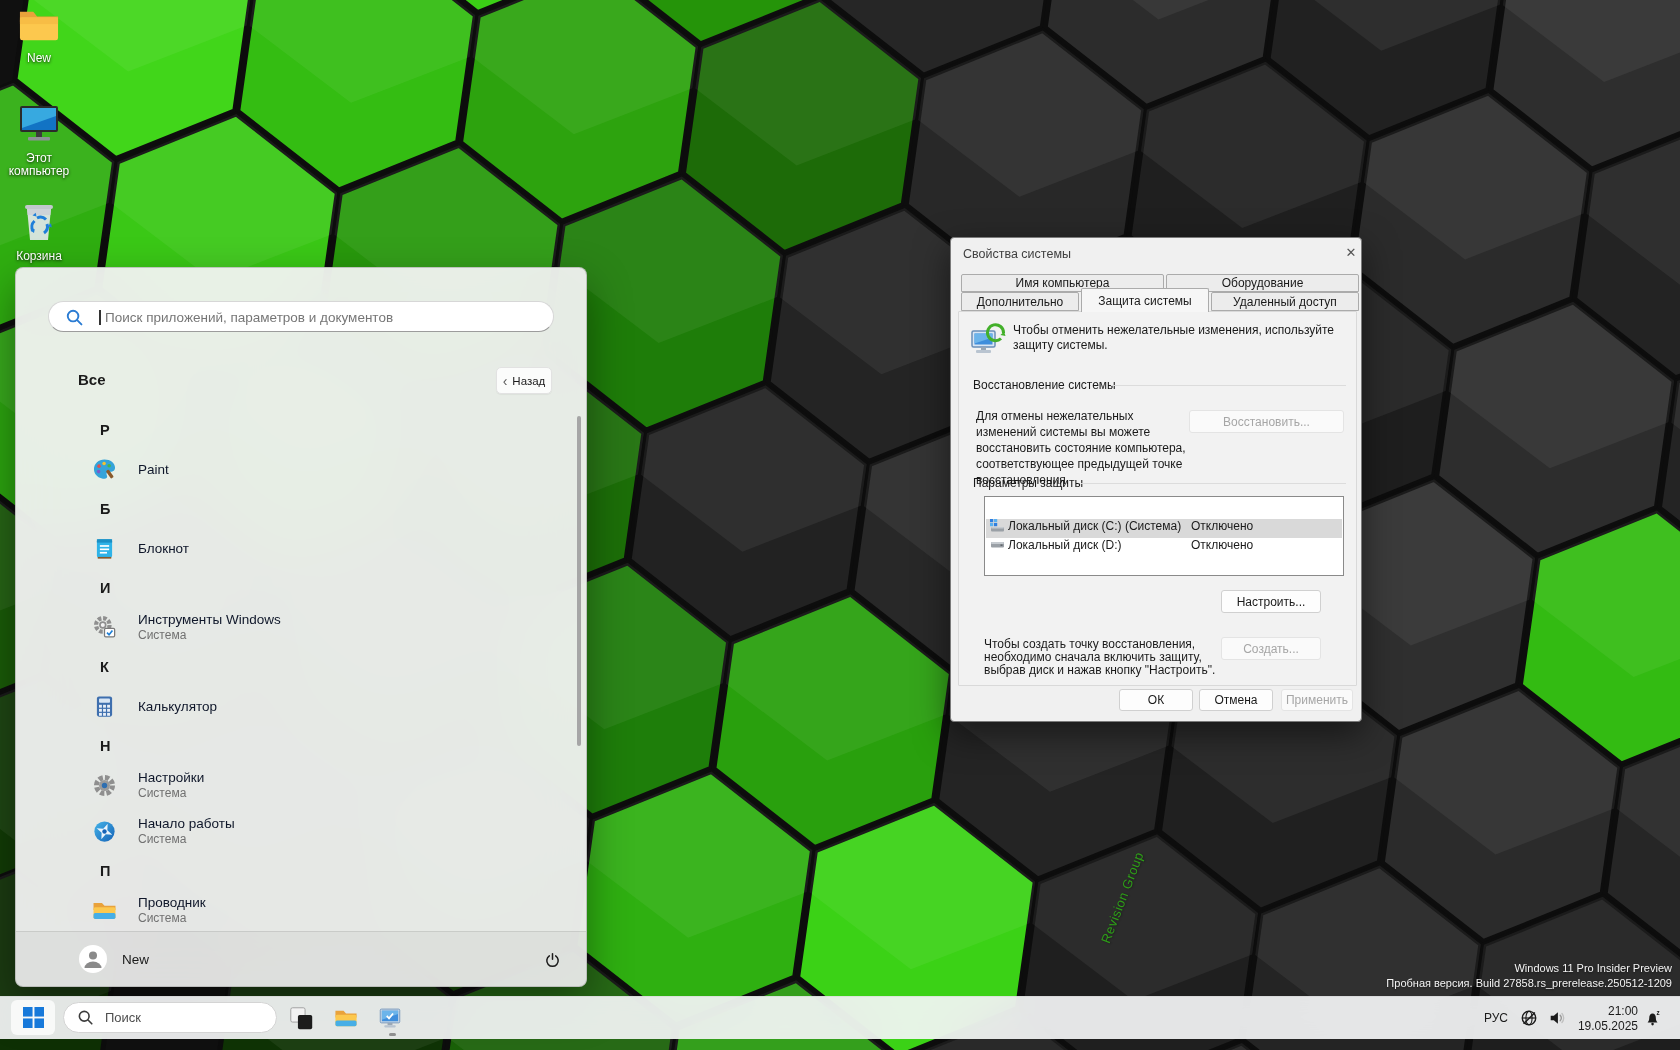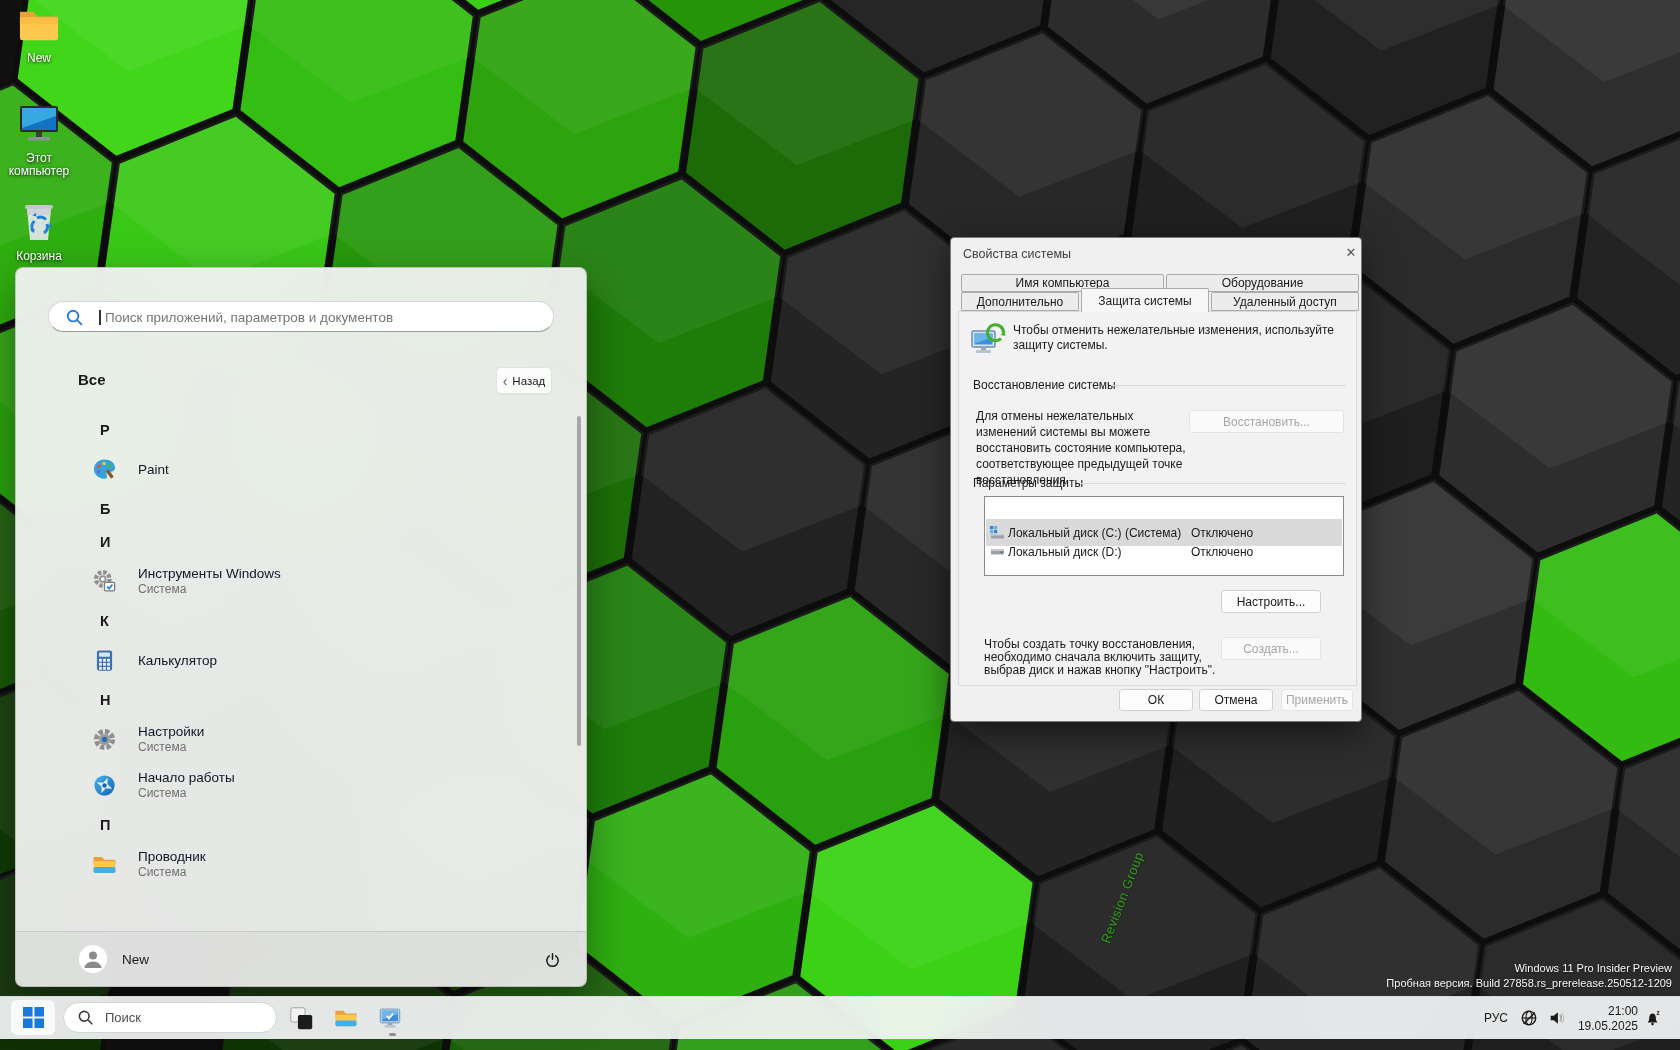--- a/index.html
+++ b/index.html
@@ -59,21 +59,21 @@
   .grp-line{position:absolute;height:1px;background:#dcdcdc}
   #dlg-restore-text{left:25px;top:170px;width:218px;line-height:16px}
   .btn{position:absolute;box-sizing:border-box;background:#fdfdfd;border:1px solid #d0d0d0;border-radius:3px;
       font-size:12px;color:#1a1a1a;display:flex;align-items:center;justify-content:center;font-family:inherit}
   .btn.disabled{background:#fafafa;border-color:#e4e4e4;color:#a6a6a6}
   #dlg-list{left:33px;top:258px;width:360px;height:80px;background:#fff;border:1px solid #8a8a8a;box-sizing:border-box}
   .lv-head{position:absolute;left:0;top:0;width:100%;height:20px;border-bottom:1px solid #ededed;font-size:12px;color:#1a1a1a}
   .lv-col1{position:absolute;left:7px;top:3px}
   .lv-col2{position:absolute;left:207px;top:3px}
   .lv-vline{position:absolute;left:202px;top:2px;width:1px;height:16px;background:#e2e2e2}
-  .lv-row{position:absolute;left:1px;width:356px;height:27px;display:flex;align-items:center}
+  .lv-row{position:absolute;left:1px;width:356px;height:19px;display:flex;align-items:flex-start}
   .lv-row .dico{margin-left:4px;width:15px;height:13px;flex:0 0 15px}
   .lv-row .dname{margin-left:3px;font-size:12px;color:#1a1a1a}
   .lv-row .dstat{position:absolute;left:205px;font-size:12px;color:#1a1a1a}
   .lv-row.sel{background:#d9d9d9}
   #dlg-config-text{left:33px;top:355px;width:250px;line-height:12.8px}
   #dlg-create-text{left:33px;top:400px;width:255px;line-height:12.8px}
   
   #taskbar{left:0;top:996px;width:1680px;height:42px;z-index:20;background:rgba(245,246,247,.92);
       backdrop-filter:blur(18px);border-top:1px solid rgba(0,0,0,.05);}
   #tb-start{left:11px;top:3px;width:44px;height:35px;background:rgba(255,255,255,.75);border-radius:6px;
@@ -236,20 +236,33 @@
         <circle cx="15.5" cy="9" r="2.1" fill="#f2c230"></circle>
         <circle cx="21.5" cy="11.5" r="2.1" fill="#47b54b"></circle>
         <circle cx="9" cy="18.5" r="2.1" fill="#7b5bc9"></circle>
         <rect x="20" y="16" width="4" height="11" rx="1.5" transform="rotate(-35 22 21)" fill="#8a5a2b"></rect>
       </svg></span>
       <span class="txt"><span class="name">Paint</span></span>
     </div>
 
     <div class="sm-letter">Б</div>
 
+    <div class="sm-app">
+      <span class="ico"><svg width="27" height="27" viewBox="0 0 32 32">
+        <rect x="7" y="5" width="18" height="22" rx="2.5" fill="#2fb3e8"></rect>
+        <rect x="7" y="5" width="18" height="4" fill="#1b8fc4"></rect>
+        <g stroke="#fff" stroke-width="2">
+              <line x1="10.5" y1="13" x2="21.5" y2="13"></line>
+              <line x1="10.5" y1="17" x2="21.5" y2="17"></line>
+              <line x1="10.5" y1="21" x2="19" y2="21"></line>
+            </g>
+        <rect x="8" y="26" width="16" height="2" fill="#8a5a2b"></rect>
+      </svg></span>
+      <span class="txt"><span class="name">Блокнот</span></span>
+    </div>
 
     <div class="sm-letter">И</div>
 
     <div class="sm-app">
       <span class="ico"><svg width="27" height="27" viewBox="0 0 32 32">
         <circle cx="14" cy="13" r="8" fill="none" stroke="#8f8f8f" stroke-width="5" stroke-dasharray="4.2 2.1"></circle>
         <circle cx="14" cy="13" r="3.4" fill="#f3f3f3" stroke="#8f8f8f" stroke-width="2"></circle>
         <rect x="16" y="17" width="12" height="10" rx="1.5" fill="#fff" stroke="#7a7a7a" stroke-width="1.5"></rect>
         <path d="M19 22 l2.4 2.6 4-5" stroke="#1f7fd4" stroke-width="2" fill="none"></path>
       </svg></span>

